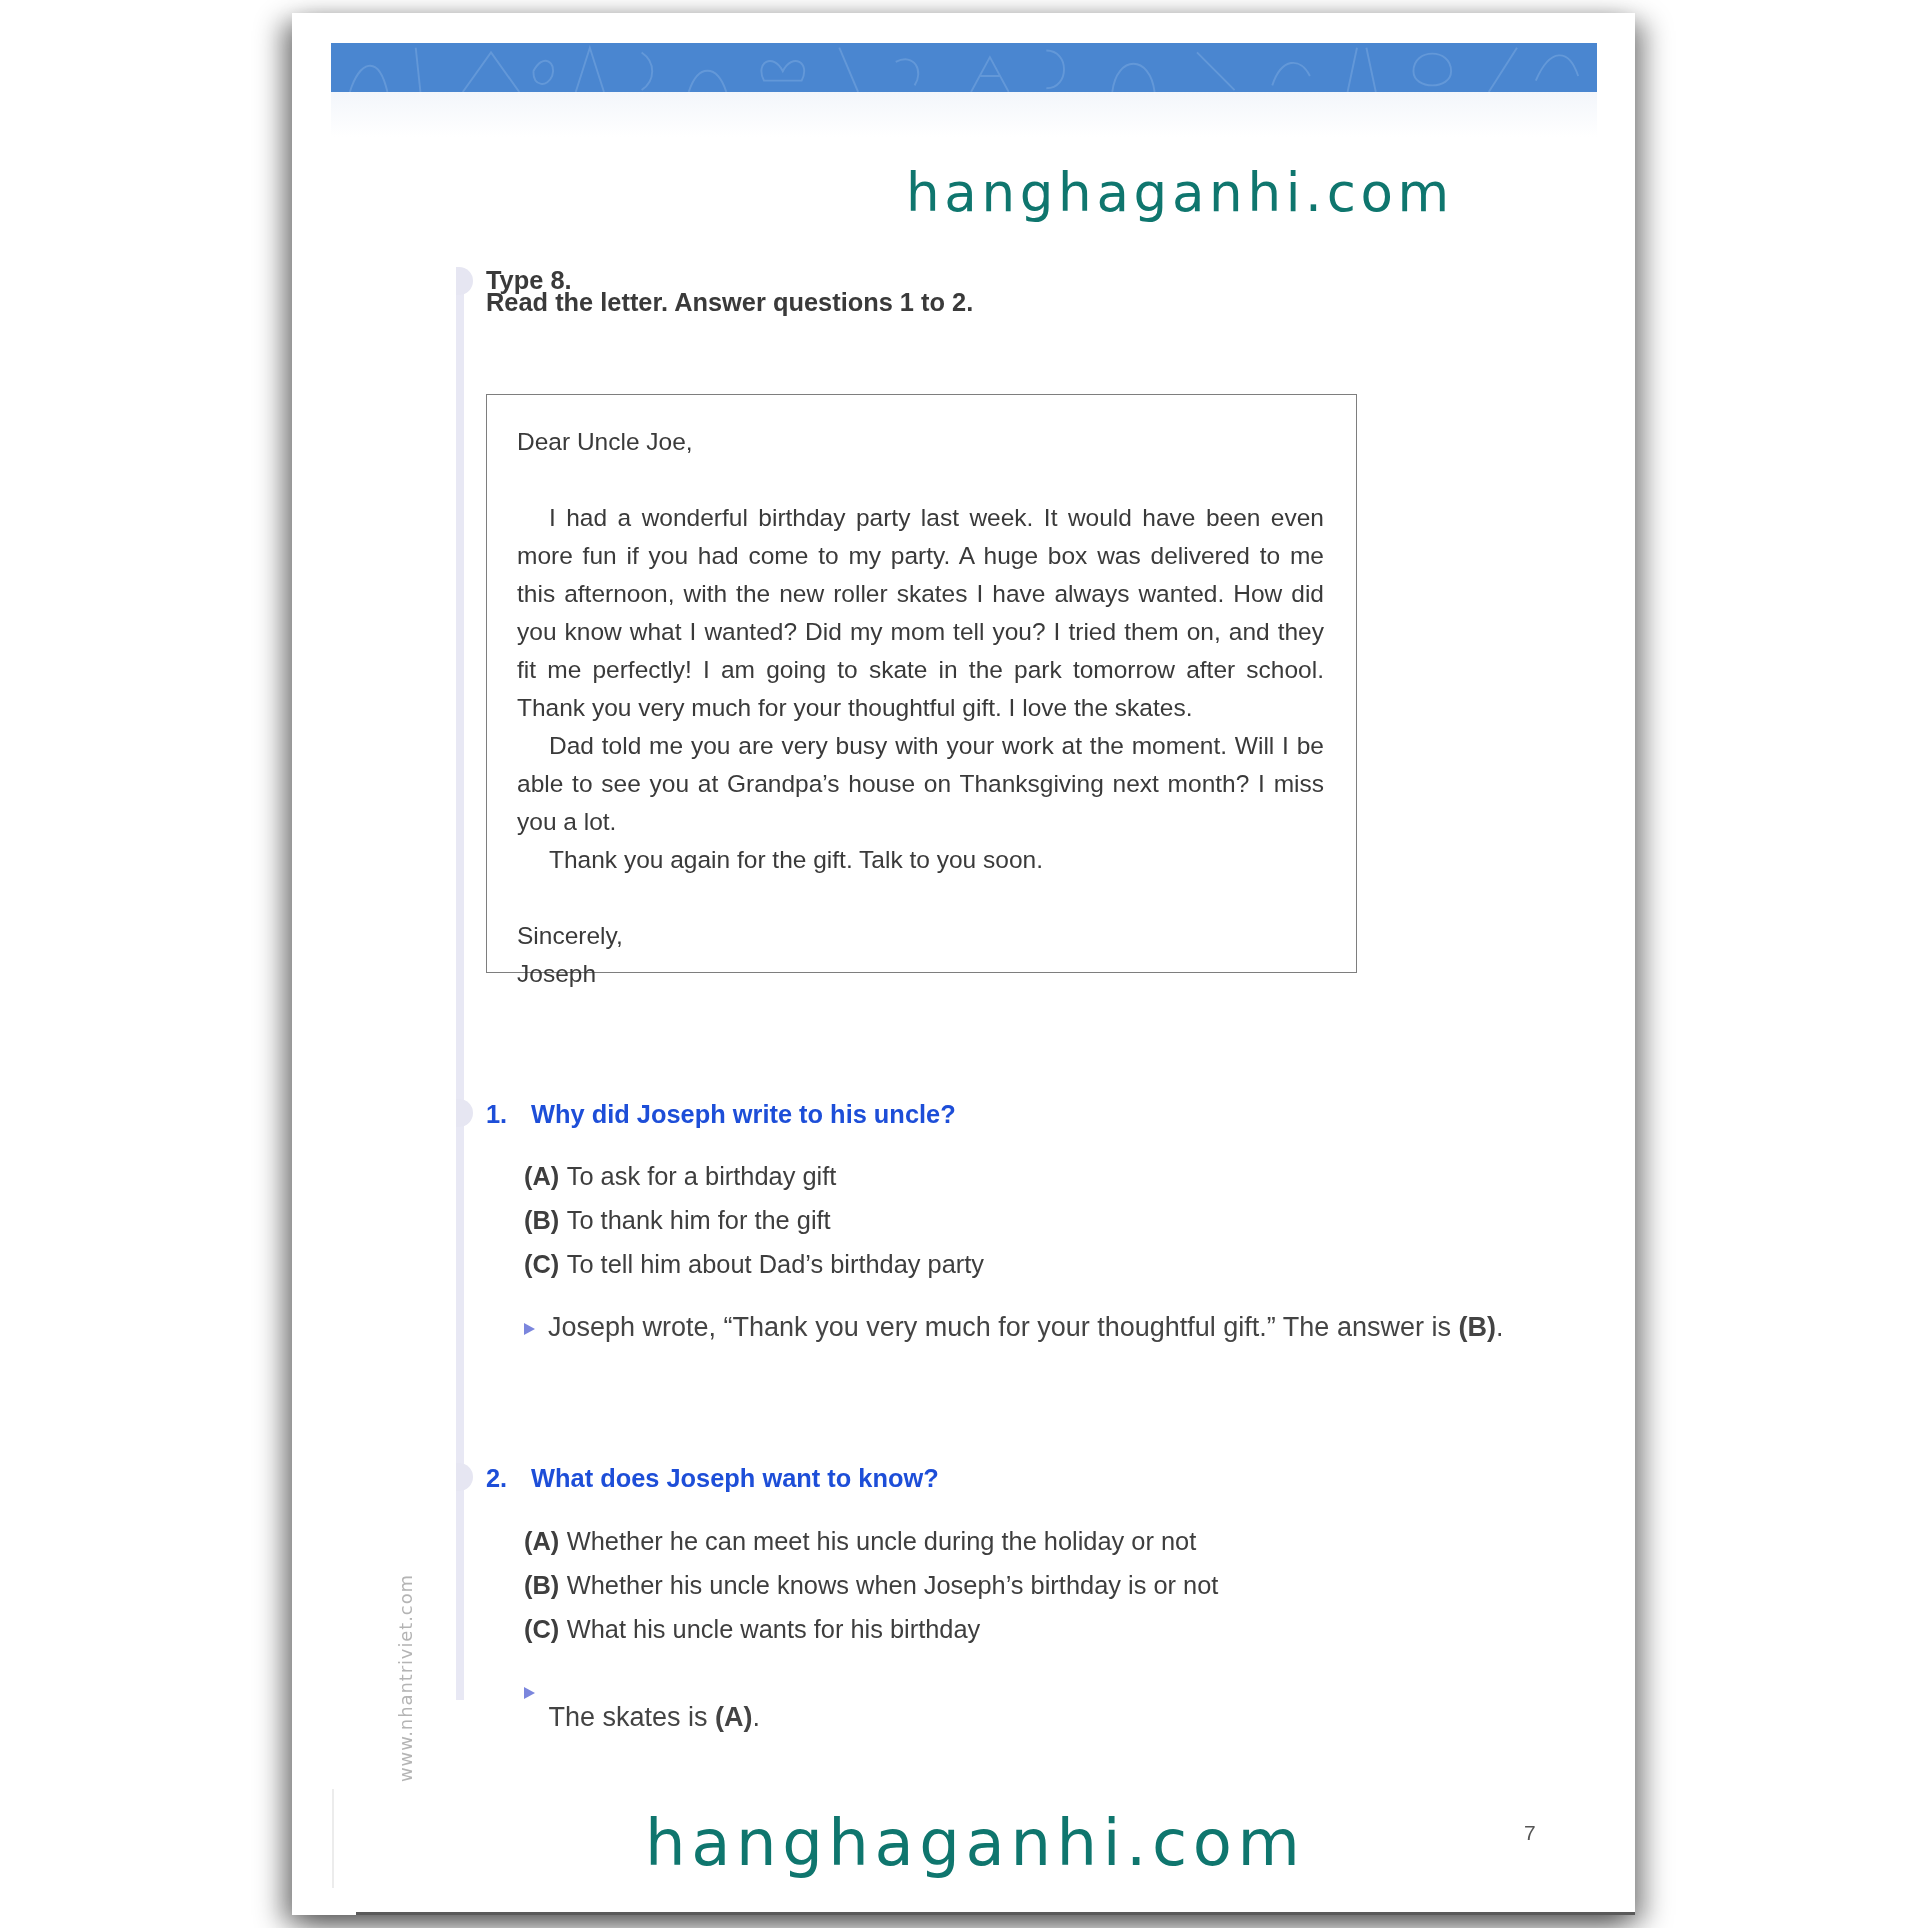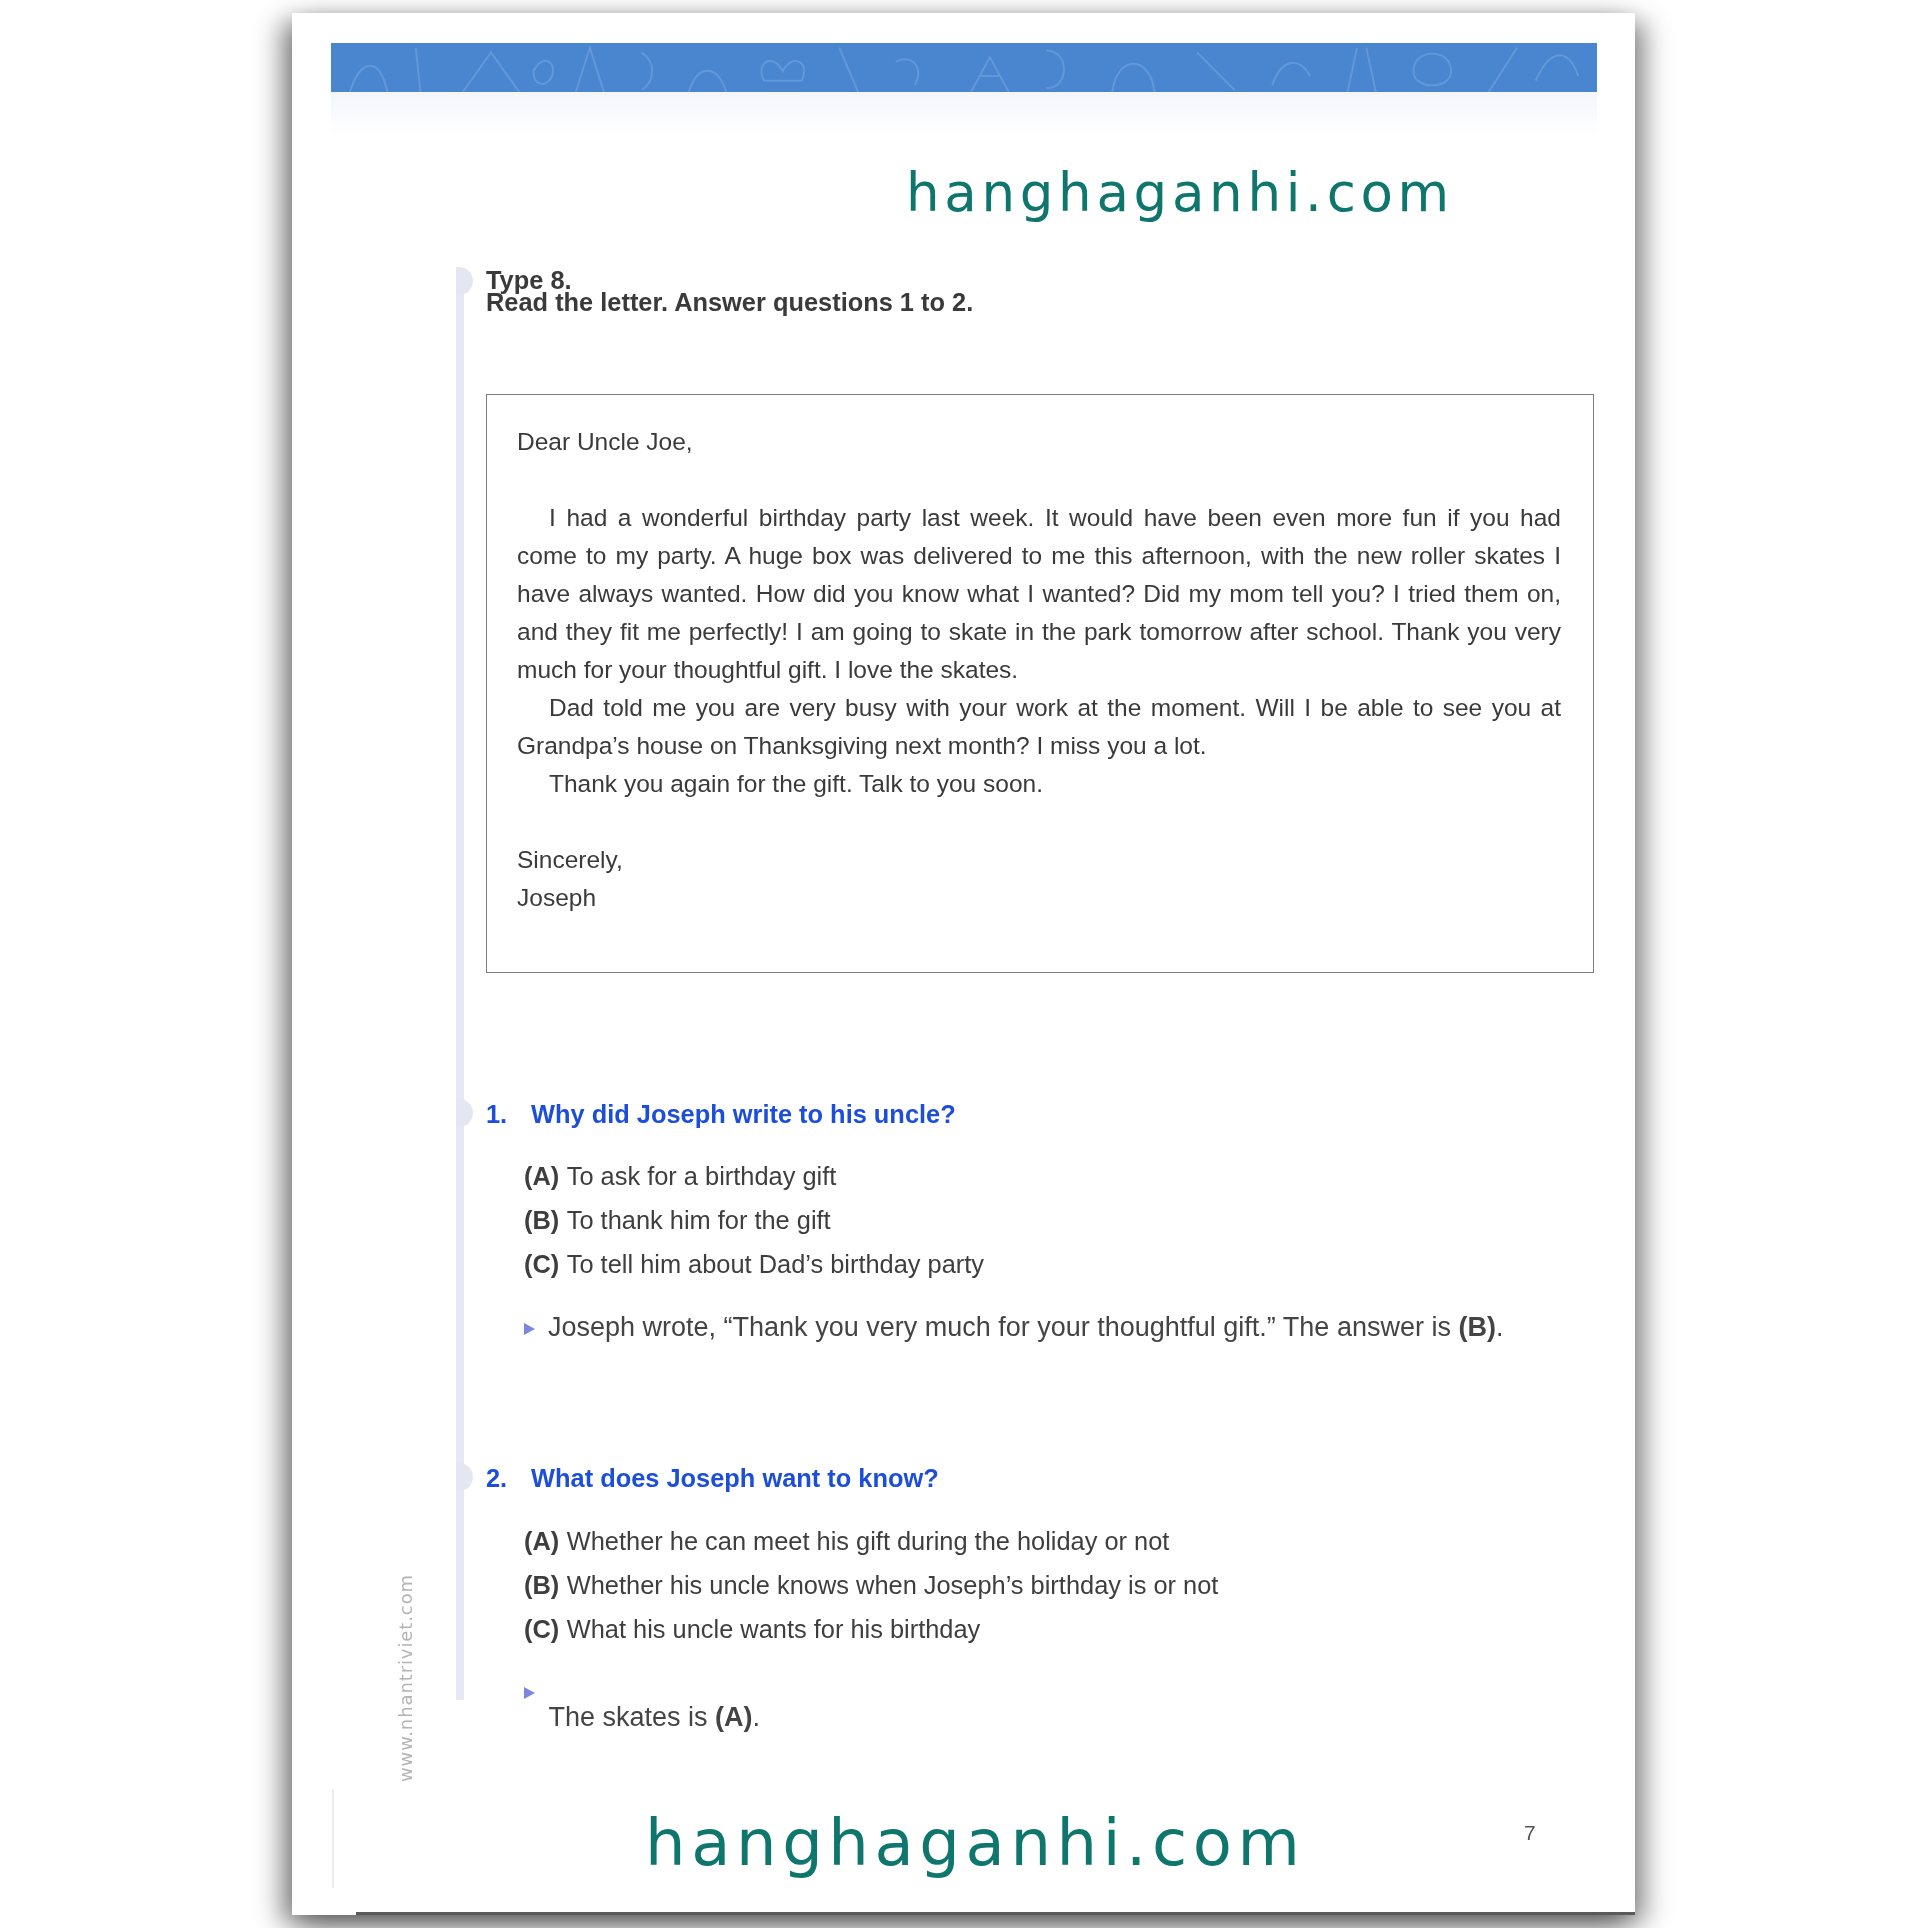--- a/index.html
+++ b/index.html
@@ -105,21 +105,21 @@
       top: 288px;
       font-size: 25.4px;
       font-weight: bold;
       color: #3a3a3a;
     }
     
     .letter-box {
       position: absolute;
       left: 486px;
       top: 394px;
-      width: 1108px;
+      width: 871px;
       height: 579px;
       border: 1.9px solid #7e7e7e;
       box-sizing: border-box;
       padding: 28px 32px 0 30px;
       color: #3a3a3a;
       font-size: 24.5px;
       line-height: 38px;
     }
     .letter-box p {
       margin: 0;
@@ -259,21 +259,21 @@
 </div>
 <div class="explanation exp-1">
   <span class="arrow"></span><span>Joseph wrote, “Thank you very much for your thoughtful gift.” The answer is </span><span class="exp-bold">(B)</span><span>.</span>
 </div>
 
 <div class="question q2">
   <span class="qnum">2.</span>
   <span>What does Joseph want to know?</span>
 </div>
 <div class="options options-2">
-  <div><span class="opt-letter">(A)</span><span>Whether he can meet his gift during the holiday or not</span></div>
+  <div><span class="opt-letter">(A)</span><span>Whether he can meet his uncle during the holiday or not</span></div>
   <div><span class="opt-letter">(B)</span><span>Whether his uncle knows when Joseph’s birthday is or not</span></div>
   <div><span class="opt-letter">(C)</span><span>What his uncle wants for his birthday</span></div>
 </div>
 <div class="explanation exp-2">
   <span class="arrow"></span>
   <span class="exp-line2"><span>The skates is </span><span class="exp-bold">(A)</span><span>.</span></span>
 </div>
 
 <div class="side-url">www.nhantriviet.com</div>
 

